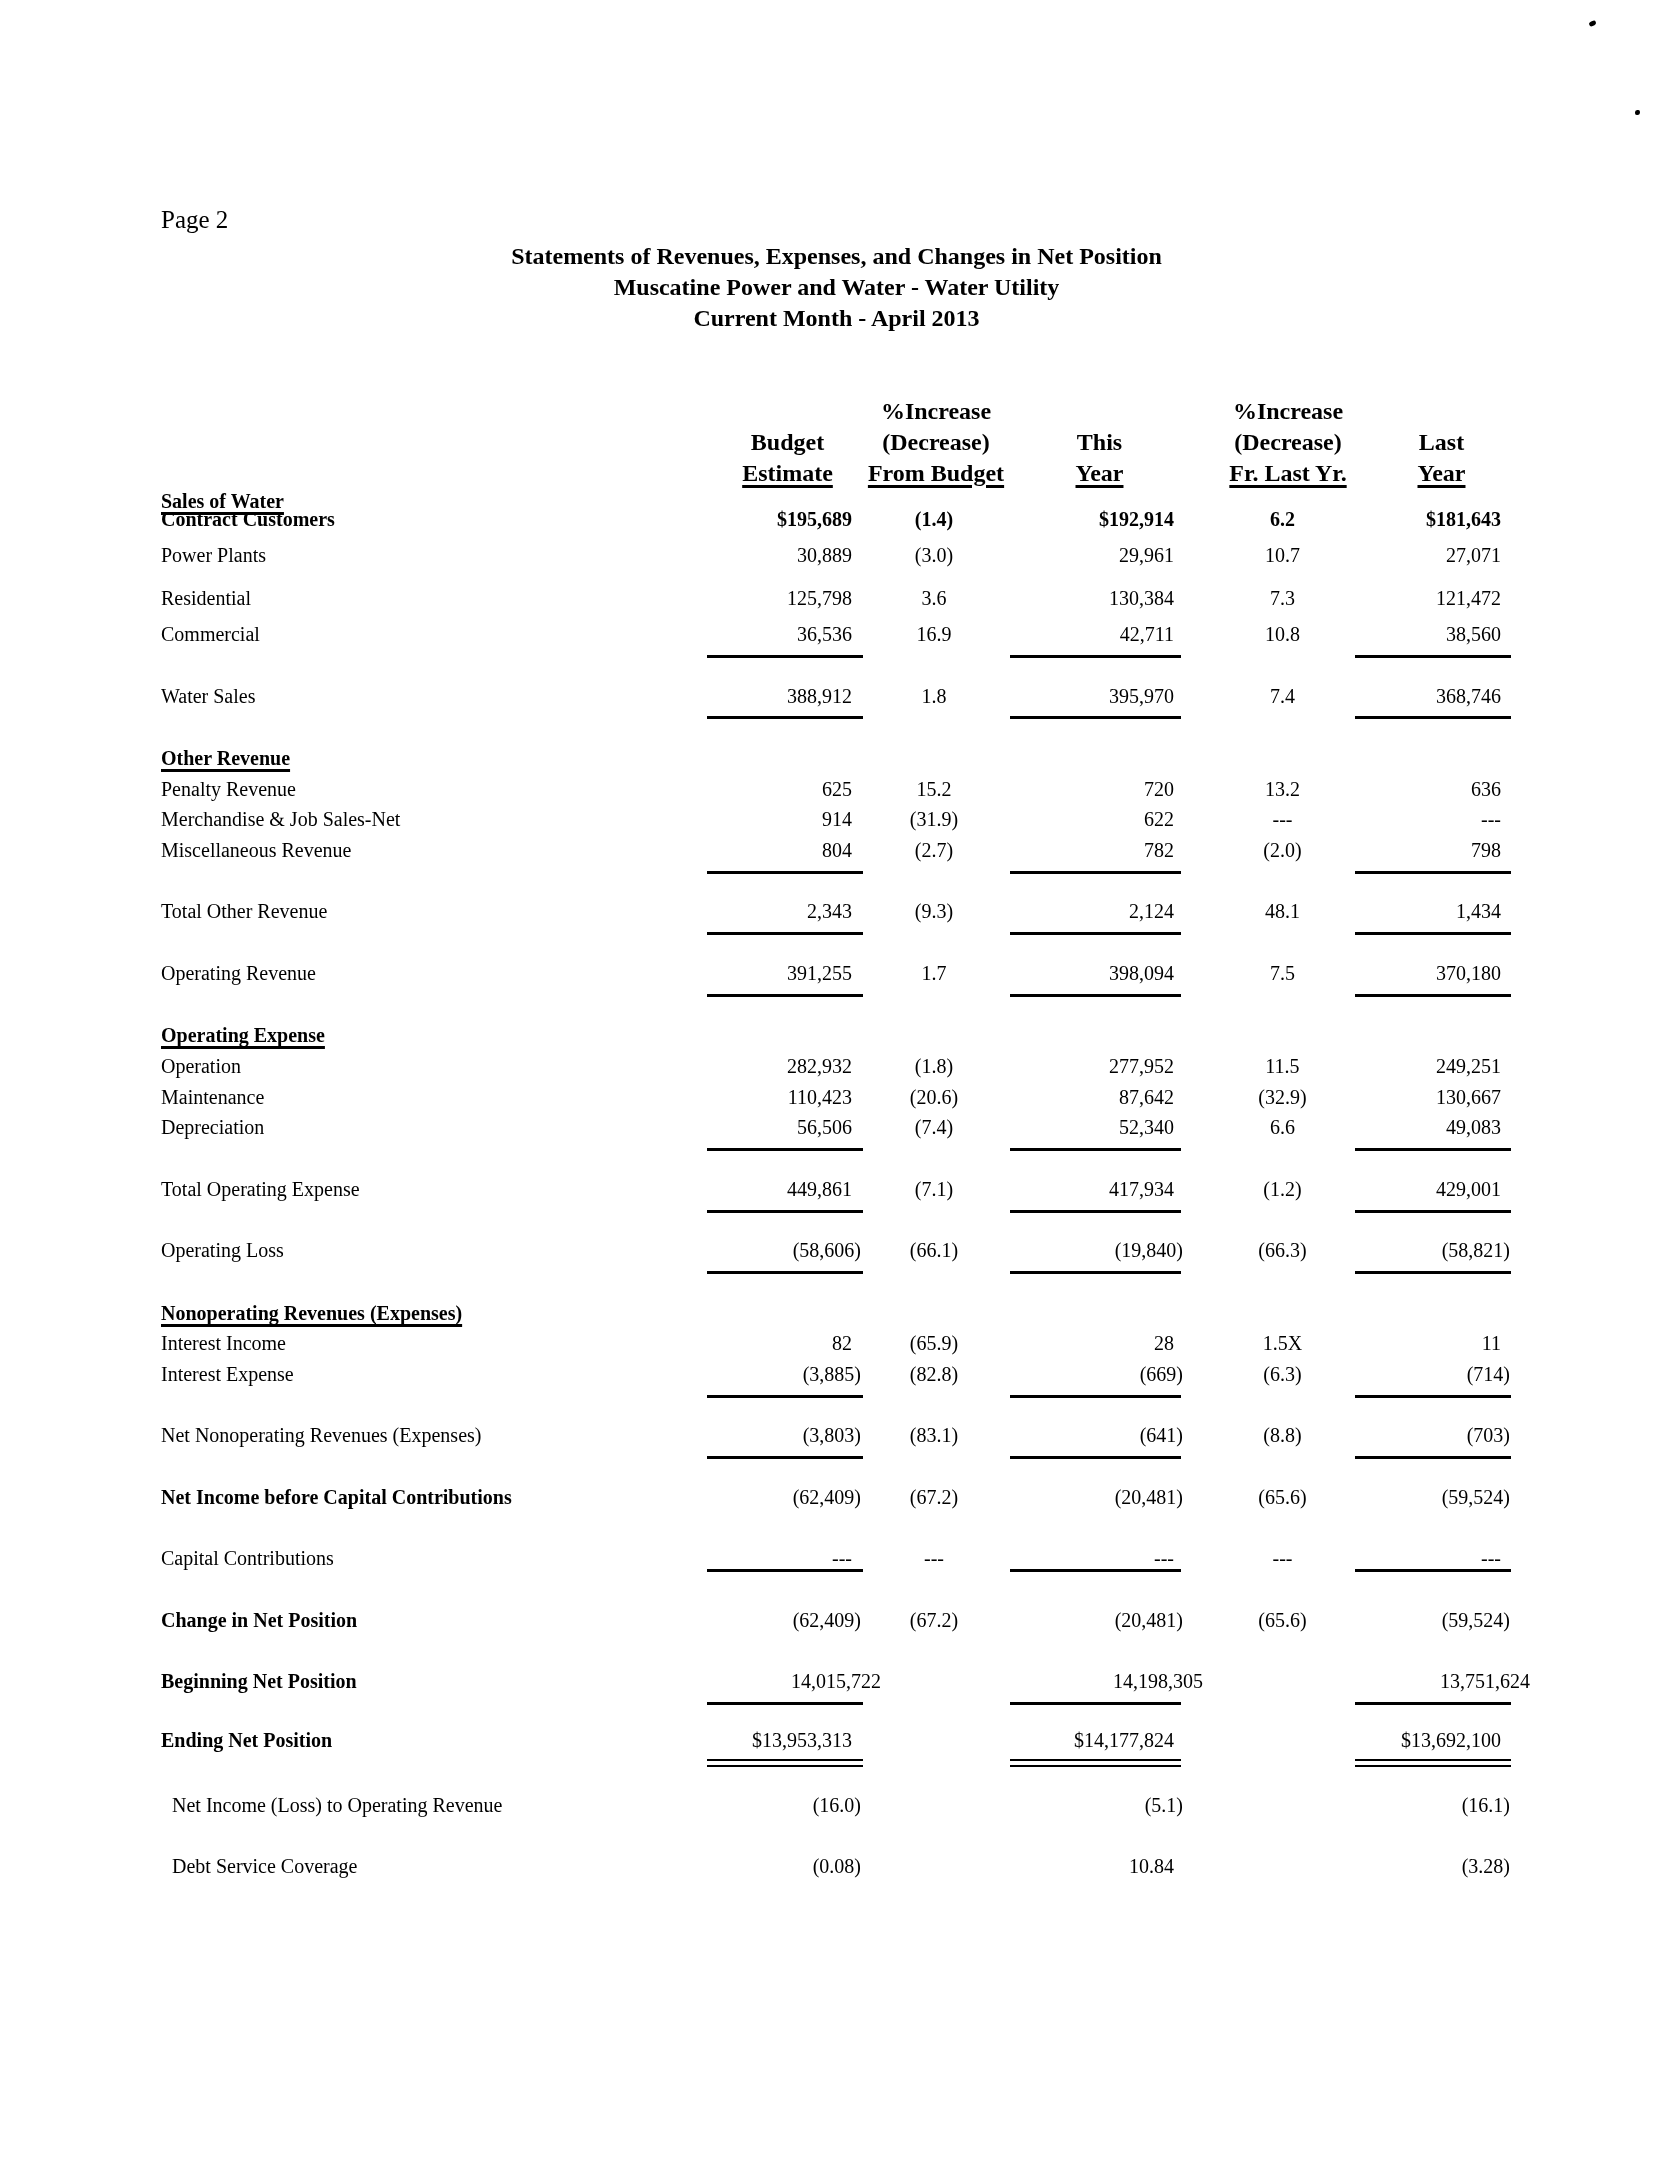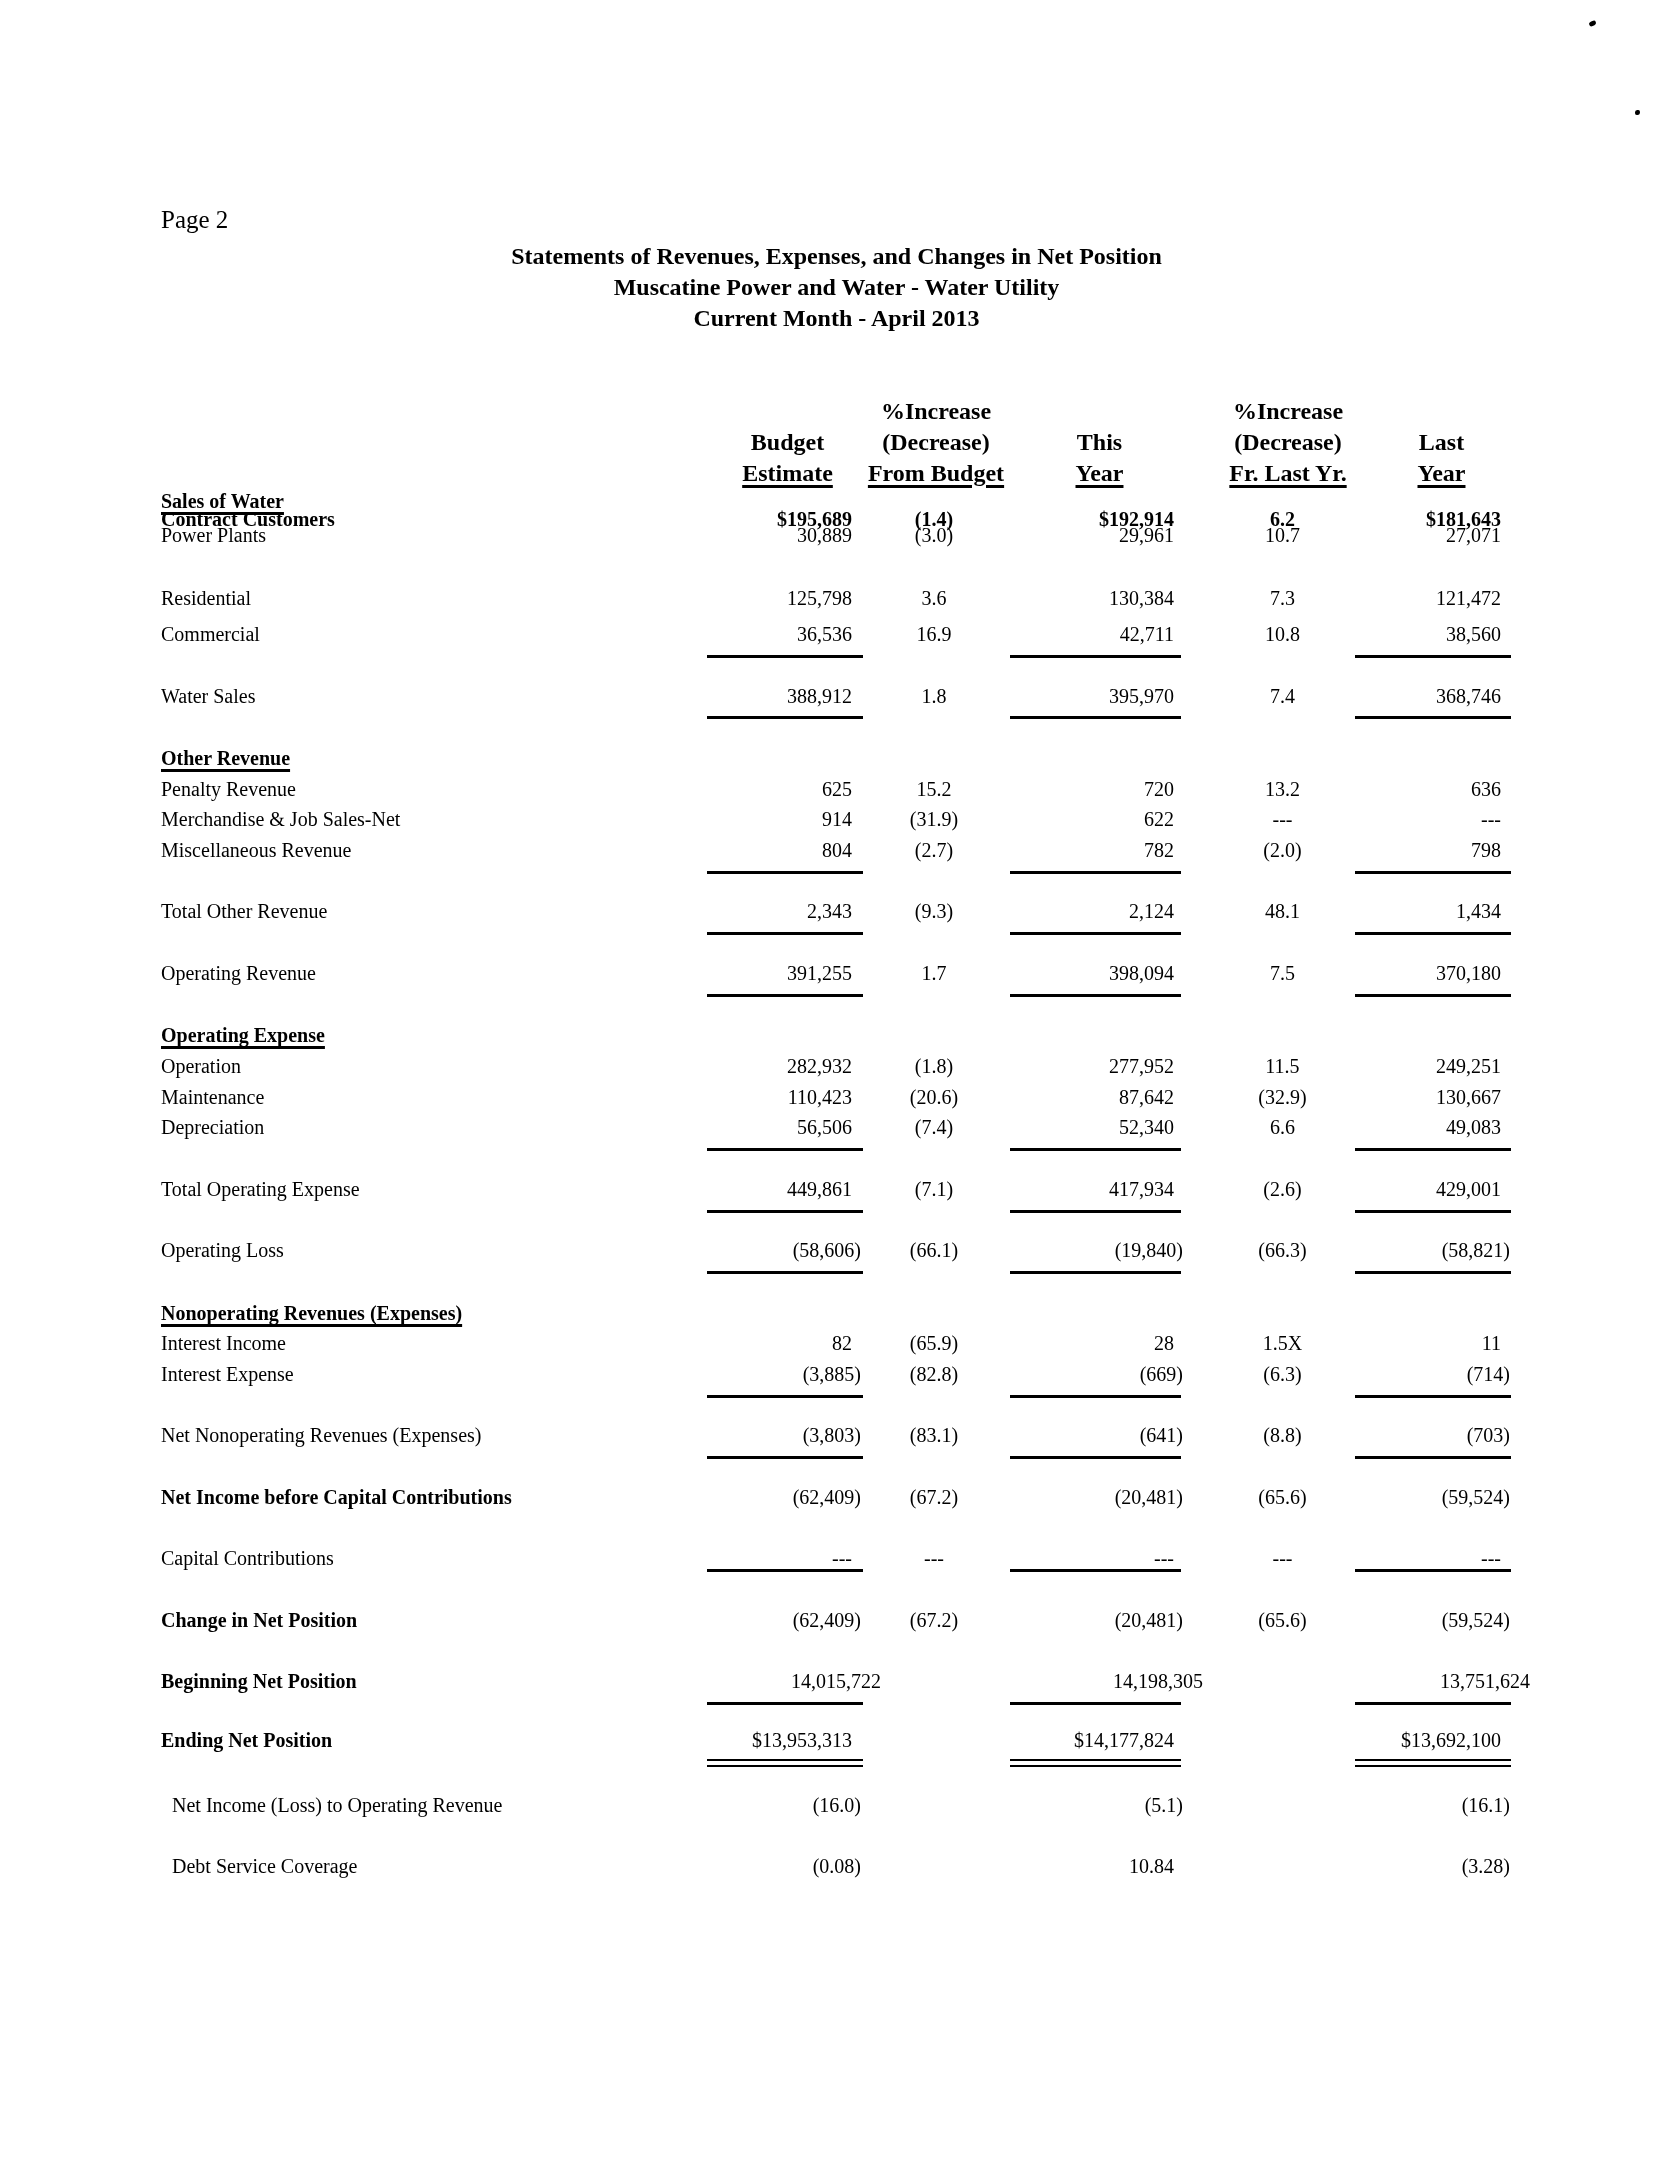--- a/index.html
+++ b/index.html
@@ -139,21 +139,21 @@
       <span class="label">Sales of Water</span>
     </div>
     <div class="row" style="top: 508px; font-weight: bold;">
       <span class="label">Contract Customers</span>
       <span class="cell c-budget">$195,689</span>
       <span class="cell c-pctb">(1.4)</span>
       <span class="cell c-this">$192,914</span>
       <span class="cell c-pctl">6.2</span>
       <span class="cell c-last">$181,643</span>
     </div>
-    <div class="row" style="top: 524px;">
+    <div class="row" style="top: 544px;">
       <span class="label">Power Plants</span>
       <span class="cell c-budget">30,889</span>
       <span class="cell c-pctb">(3.0)</span>
       <span class="cell c-this">29,961</span>
       <span class="cell c-pctl">10.7</span>
       <span class="cell c-last">27,071</span>
     </div>
     <div class="row" style="top: 587px;">
       <span class="label">Residential</span>
       <span class="cell c-budget">125,798</span>
@@ -264,21 +264,21 @@
       <span class="cell c-last">49,083</span>
     </div>
     <div class="rule r-budget" style="top: 1148px;"></div>
     <div class="rule r-this" style="top: 1148px;"></div>
     <div class="rule r-last" style="top: 1148px;"></div>
     <div class="row" style="top: 1178px;">
       <span class="label">Total Operating Expense</span>
       <span class="cell c-budget">449,861</span>
       <span class="cell c-pctb">(7.1)</span>
       <span class="cell c-this">417,934</span>
-      <span class="cell c-pctl">(2.6)</span>
+      <span class="cell c-pctl">(1.2)</span>
       <span class="cell c-last">429,001</span>
     </div>
     <div class="rule r-budget" style="top: 1210px;"></div>
     <div class="rule r-this" style="top: 1210px;"></div>
     <div class="rule r-last" style="top: 1210px;"></div>
     <div class="row" style="top: 1239px;">
       <span class="label">Operating Loss</span>
       <span class="cell c-budget" style="margin-right: -9px;">(58,606)</span>
       <span class="cell c-pctb">(66.1)</span>
       <span class="cell c-this" style="margin-right: -9px;">(19,840)</span>

